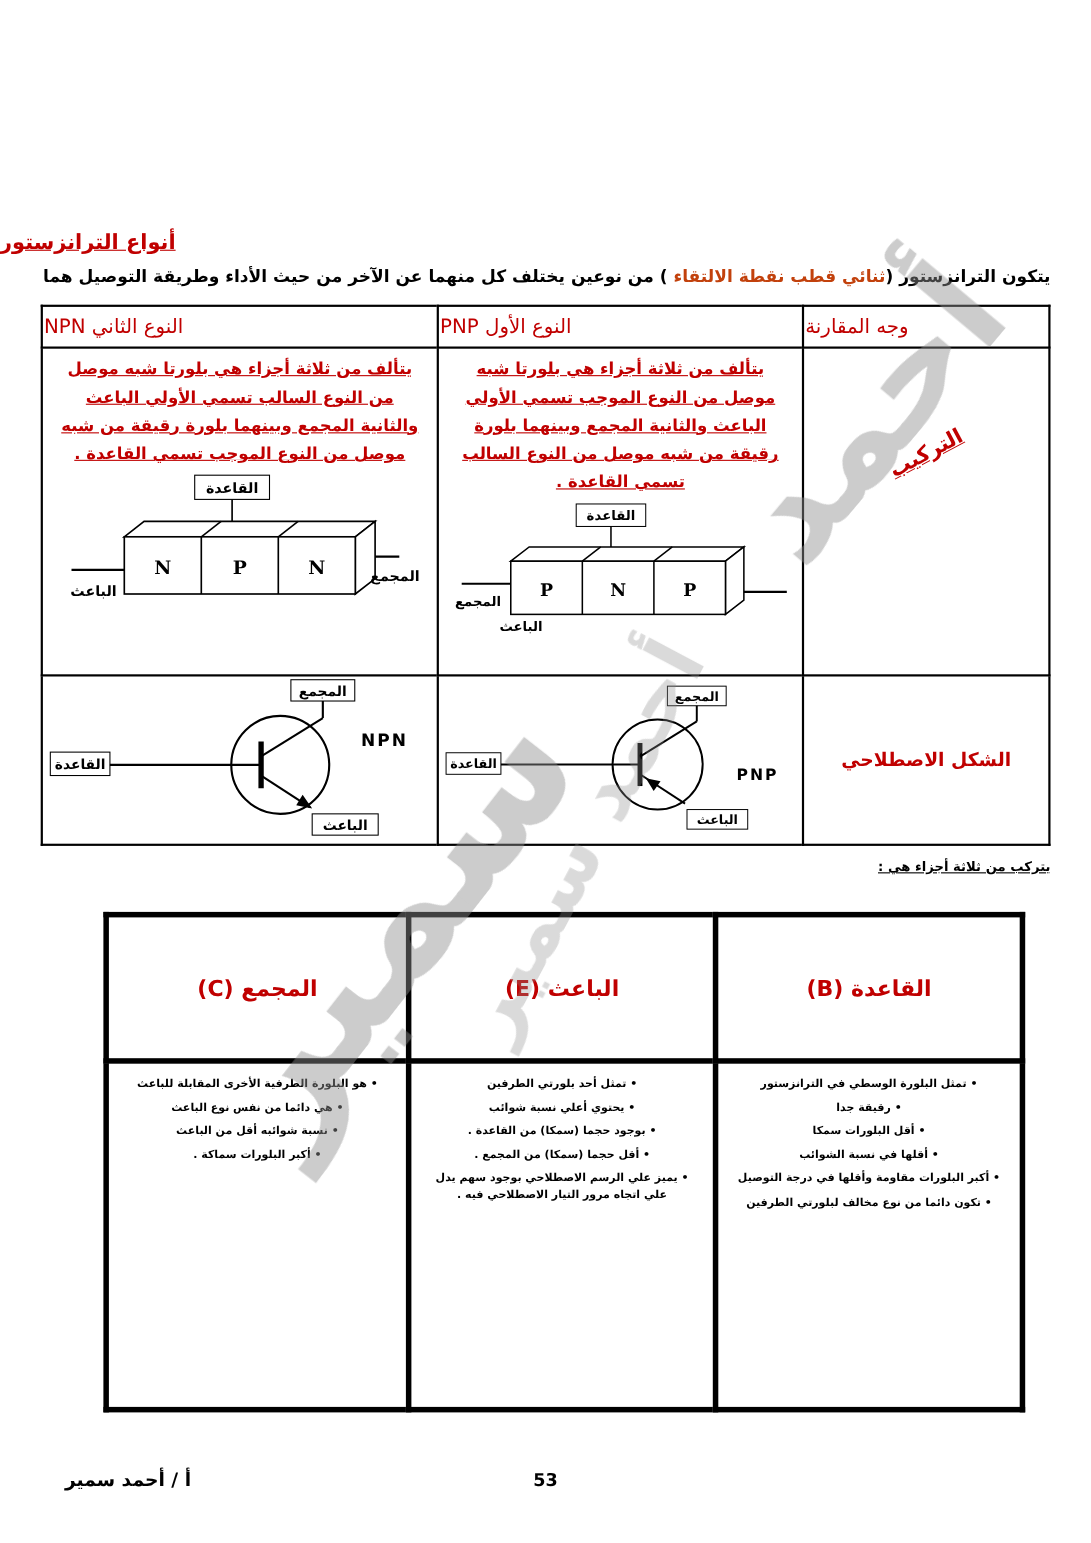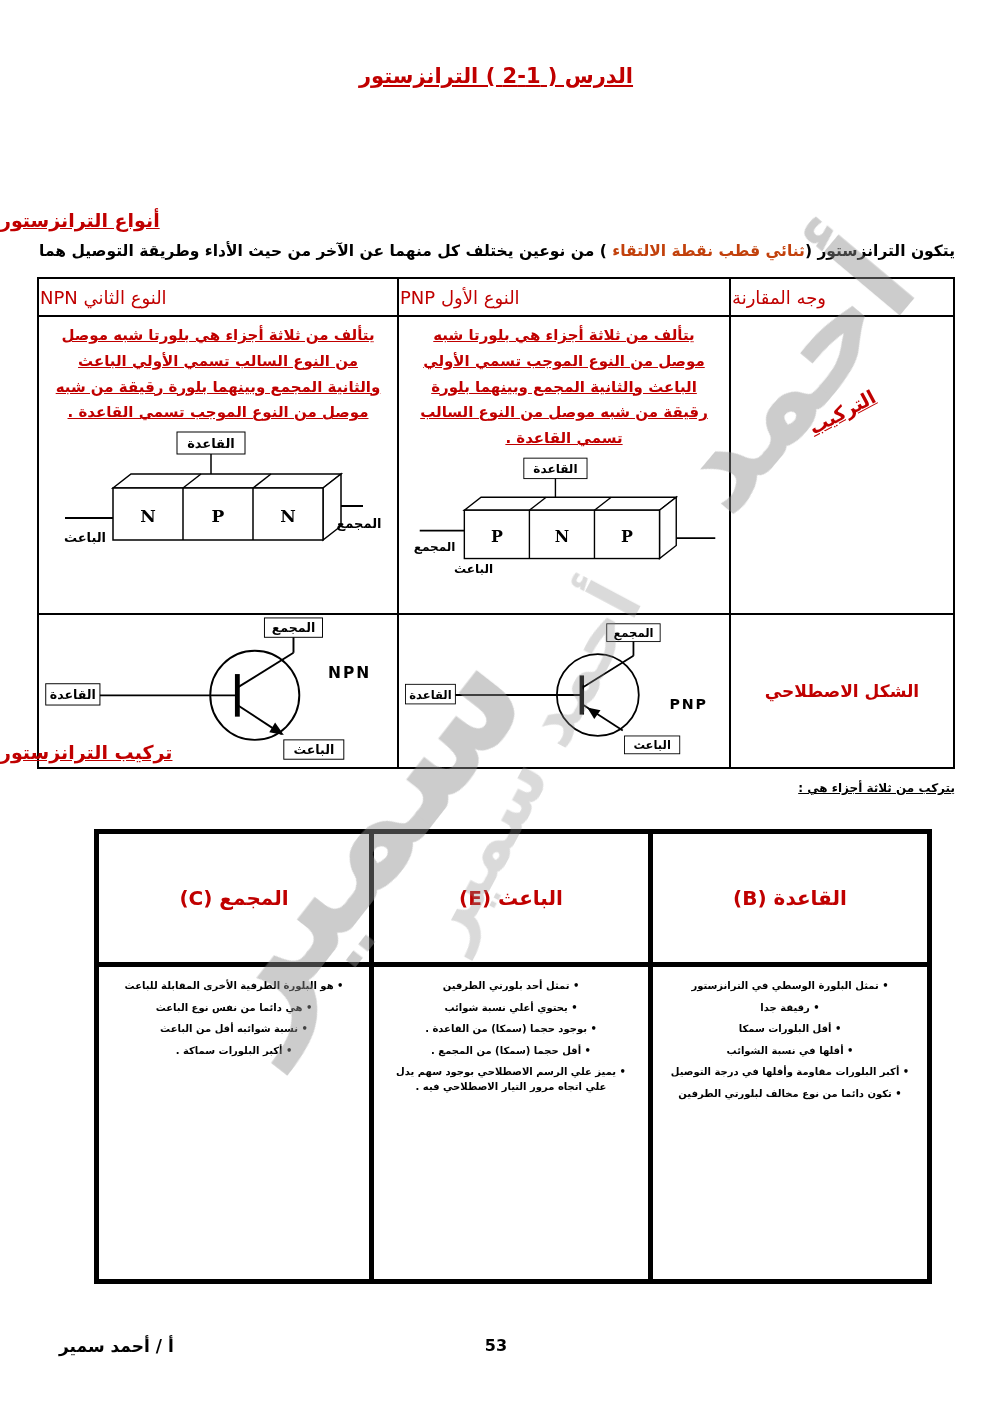--- a/index.html
+++ b/index.html
@@ -76,23 +76,20 @@
 </style>
 </head>
 <body>
 
 <div class="page">
 
   <div class="wm wm1">أحمد</div>
   <div class="wm wm2">سمير</div>
   <div class="wm wm3">أحمد سمير</div>
 
-  <div class="doc-title">
-    <span>الدرس ( 1-2 ) الترانزستور</span>
-  </div>
 
   <div class="sec-title t-types">
     <span>أنواع الترانزستور</span>
   </div>
   <p class="types-intro"><span>يتكون الترانزستور (</span><span class="red-hl">ثنائي قطب نقطة الالتقاء</span><span> ) من نوعين يختلف كل منهما عن الآخر من حيث الأداء وطريقة التوصيل هما</span></p>
 
   <table class="cmp">
     <colgroup>
         <col style="width:224px">
         <col style="width:332px">
@@ -200,23 +197,20 @@
           <polygon points="248,123 233,120 239,110" fill="#000"></polygon>
           <rect class="lblbox" x="248" y="128" width="62" height="20"></rect>
           <text class="dtext" x="279" y="143">الباعث</text>
           <text class="latin" x="316" y="64">NPN</text>
         </svg>
       </td>
     </tr>
   </tbody>
     </table>
 
-  <div class="sec-title t-comp">
-    <span>تركيب الترانزستور</span>
-  </div>
   <p class="comp-sub">
     <span>يتركب من ثلاثة أجزاء هي :</span>
   </p>
 
   <table class="parts">
     <colgroup>
         <col style="width:279px">
         <col style="width:279px">
         <col>
       </colgroup>

